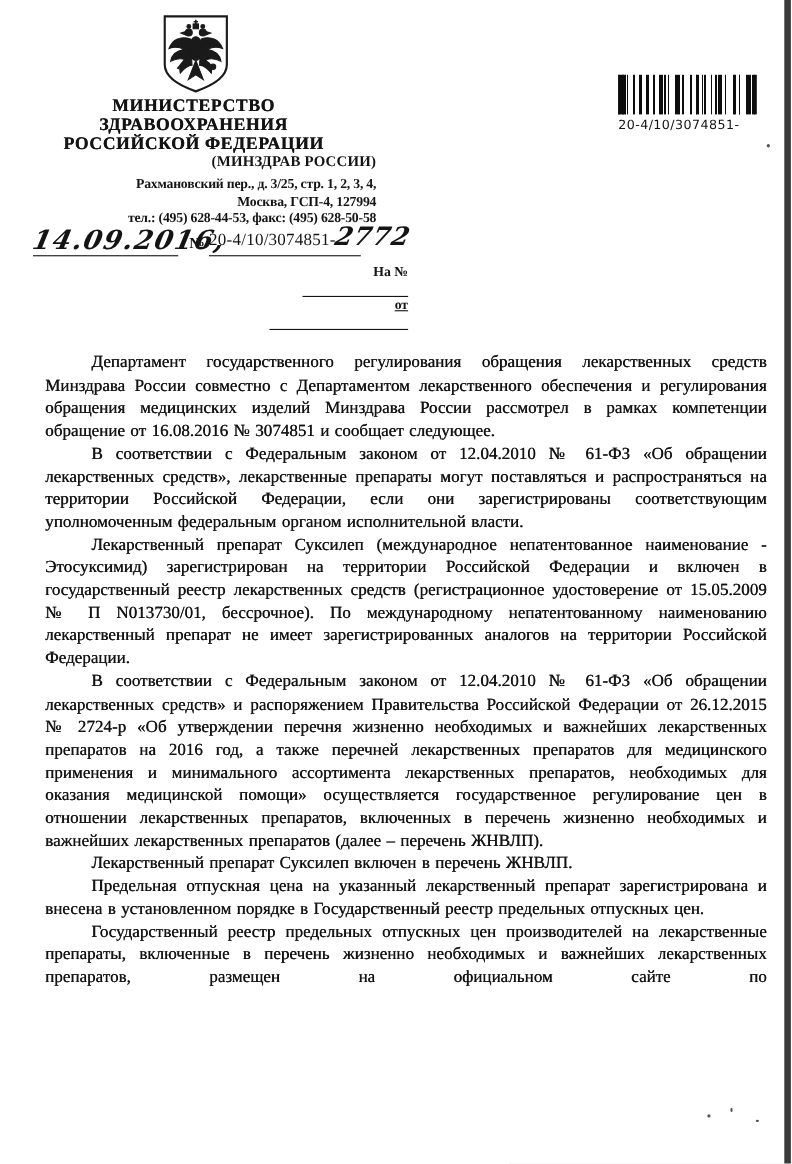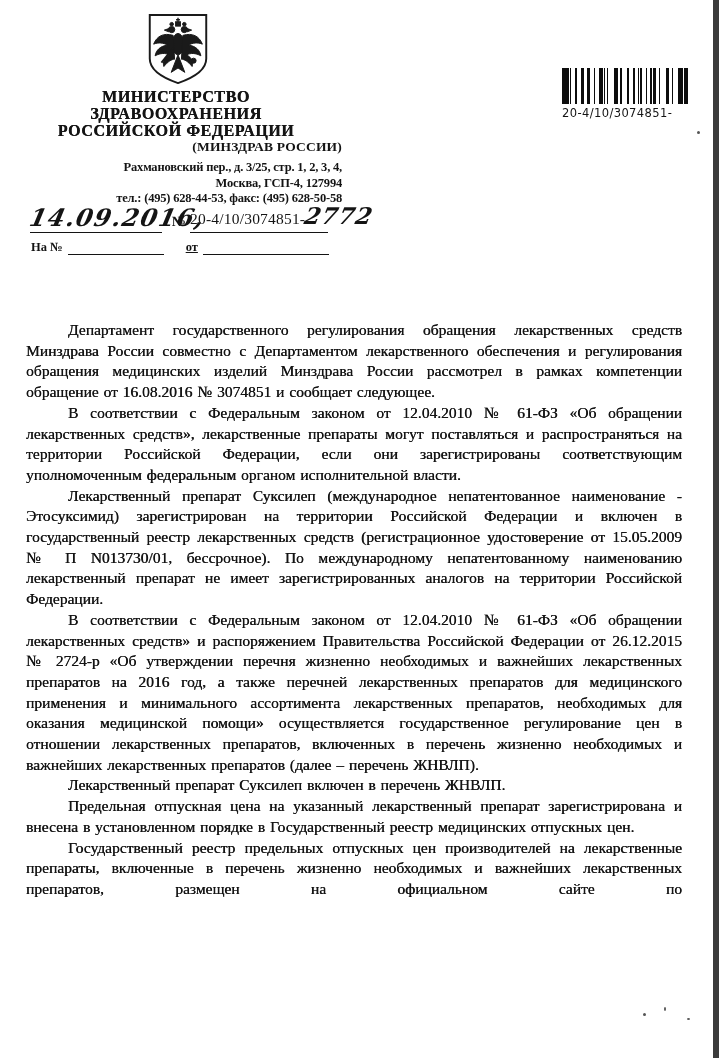--- a/index.html
+++ b/index.html
@@ -55,42 +55,42 @@
     width:138px;flex:0 0 138px;border-bottom:1.5px solid #141414;
     padding-bottom:3px;white-space:nowrap;overflow:visible;
     display:flex;align-items:baseline;
   }
   .typed-num{font-size:15.5px;letter-spacing:.2px;}
   .num-cell .hand{font-size:23px;letter-spacing:1px;}
   
   .reply-row{
     position:absolute;left:31px;top:240px;width:340px;
     display:flex;align-items:flex-end;
-    font-size:12.5px;font-weight:bold;
+    font-size:12.5px;font-weight:bold;flex-direction:column;
   }
   .blank{border-bottom:1.2px solid #141414;height:14px;}
   .blank.b1{width:96px;margin-left:5px;}
   .blank.b2{width:126px;margin-left:5px;}
   .reply-ot{margin-left:22px;text-decoration:underline;}
   
   .barcode-block{position:absolute;left:562px;top:68px;width:132px;}
   .barcode{
     width:126px;height:36px;background-color:#fff;
     background-image:
       linear-gradient(90deg,#0d0d0d 0 7px,rgba(0,0,0,0) 7px),
       linear-gradient(270deg,#0d0d0d 0 2px,rgba(0,0,0,0) 2px 5px,#0d0d0d 5px 7px,rgba(0,0,0,0) 7px 9px,#0d0d0d 9px 10px,rgba(0,0,0,0) 10px),
       repeating-linear-gradient(90deg,#0d0d0d 0 2px,rgba(0,0,0,0) 2px 6px,#0d0d0d 6px 7px,rgba(0,0,0,0) 7px 13px),
       repeating-linear-gradient(90deg,rgba(0,0,0,0) 0 3px,#0d0d0d 3px 5px,rgba(0,0,0,0) 5px 8px,#0d0d0d 8px 9px,rgba(0,0,0,0) 9px 17px);
   }
   .barcode-caption{
     margin-top:2px;font-family:"DejaVu Sans","Liberation Sans",sans-serif;
     font-size:11.5px;letter-spacing:.4px;color:#141414;
   }
   
-  .body-text{position:absolute;left:26px;top:320px;width:656px;}
+  .body-text{position:absolute;left:41px;top:320px;width:656px;}
   .body-text p{
     margin:0;text-indent:42px;text-align:justify;
     font-size:15.5px;line-height:20.7px;
     text-shadow:.3px 0 0 #1a1a1a;
     word-spacing:1px;
   }
   .body-text p.fill-last{text-align-last:justify;}
 </style>
 </head>
 <body>
@@ -152,21 +152,21 @@
     <div class="barcode"></div>
     <div class="barcode-caption">20-4/10/3074851-</div>
   </div>
 
   <div class="body-text">
     <p>Департамент государственного регулирования обращения лекарственных средств Минздрава России совместно с Департаментом лекарственного обеспечения и регулирования обращения медицинских изделий Минздрава России рассмотрел в рамках компетенции обращение от 16.08.2016 № 3074851 и сообщает следующее.</p>
     <p>В соответствии с Федеральным законом от 12.04.2010 № 61-ФЗ «Об обращении лекарственных средств», лекарственные препараты могут поставляться и распространяться на территории Российской Федерации, если они зарегистрированы соответствующим уполномоченным федеральным органом исполнительной власти.</p>
     <p>Лекарственный препарат Суксилеп (международное непатентованное наименование - Этосуксимид) зарегистрирован на территории Российской Федерации и включен в государственный реестр лекарственных средств (регистрационное удостоверение от 15.05.2009 № П N013730/01, бессрочное). По международному непатентованному наименованию лекарственный препарат не имеет зарегистрированных аналогов на территории Российской Федерации.</p>
     <p>В соответствии с Федеральным законом от 12.04.2010 № 61-ФЗ «Об обращении лекарственных средств» и распоряжением Правительства Российской Федерации от 26.12.2015 № 2724-р «Об утверждении перечня жизненно необходимых и важнейших лекарственных препаратов на 2016 год, а также перечней лекарственных препаратов для медицинского применения и минимального ассортимента лекарственных препаратов, необходимых для оказания медицинской помощи» осуществляется государственное регулирование цен в отношении лекарственных препаратов, включенных в перечень жизненно необходимых и важнейших лекарственных препаратов (далее – перечень ЖНВЛП).</p>
     <p>Лекарственный препарат Суксилеп включен в перечень ЖНВЛП.</p>
-    <p>Предельная отпускная цена на указанный лекарственный препарат зарегистрирована и внесена в установленном порядке в Государственный реестр медицинских отпускных цен.</p>
+    <p>Предельная отпускная цена на указанный лекарственный препарат зарегистрирована и внесена в установленном порядке в Государственный реестр предельных отпускных цен.</p>
     <p class="fill-last">Государственный реестр предельных отпускных цен производителей на лекарственные препараты, включенные в перечень жизненно необходимых и важнейших лекарственных препаратов, размещен на официальном сайте по</p>
   </div>
 
   <div class="scan-bar"></div>
   <div class="speck s1"></div>
   <div class="speck s2"></div>
   <div class="speck s3"></div>
   <div class="speck s4"></div>
 
 </div>

